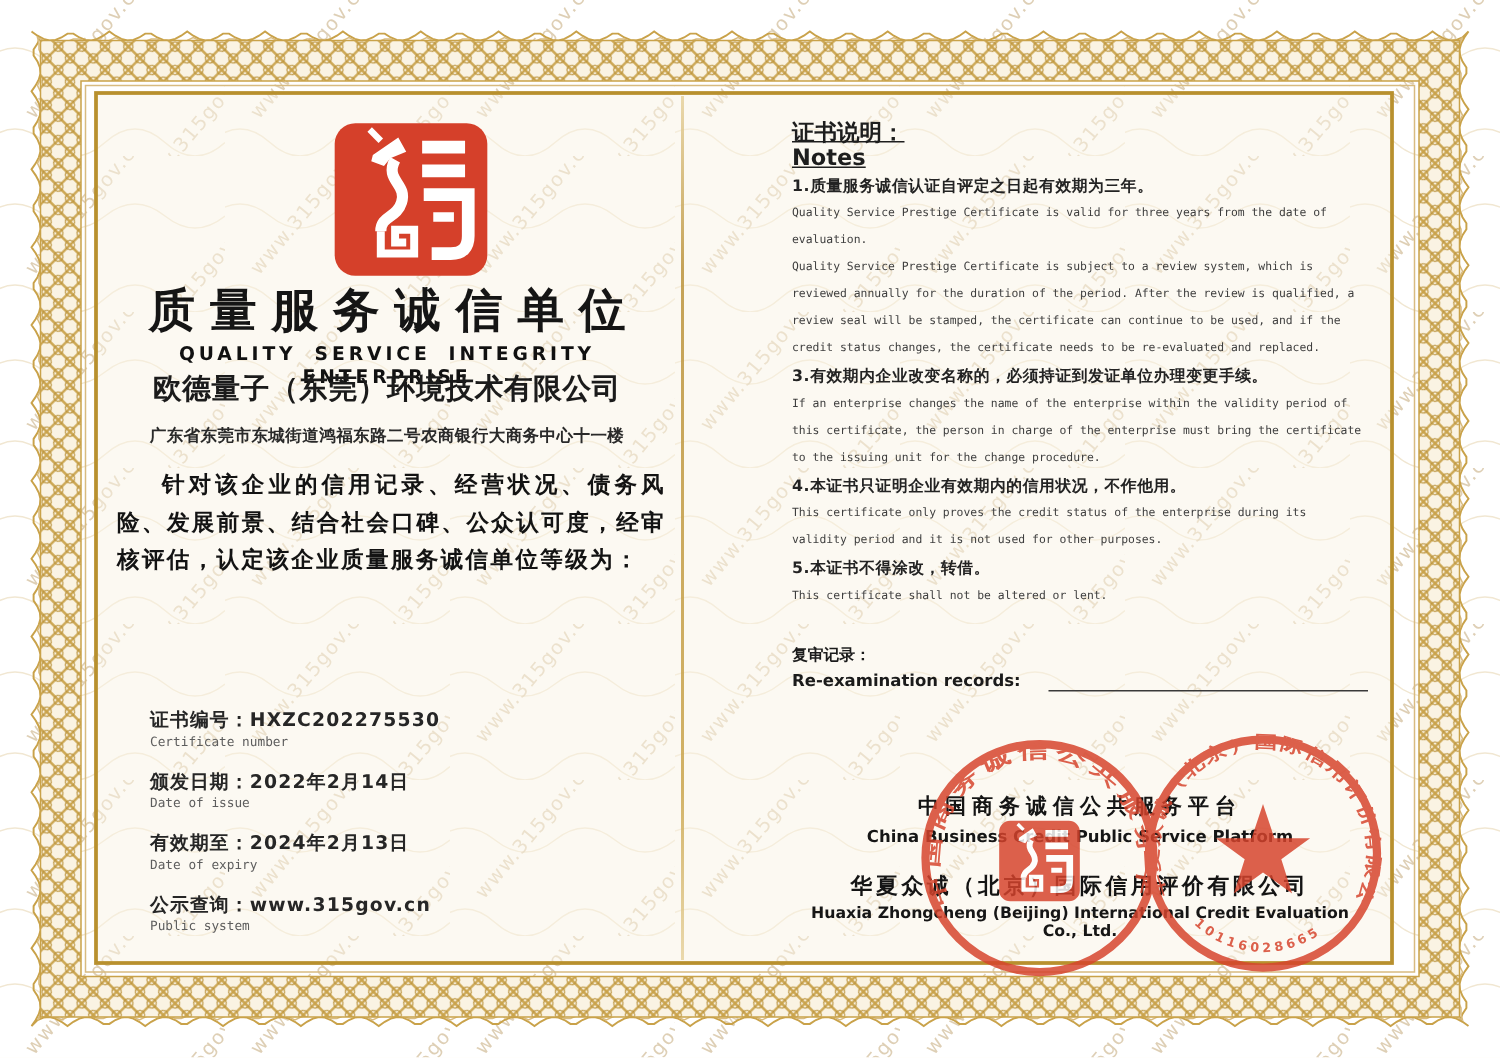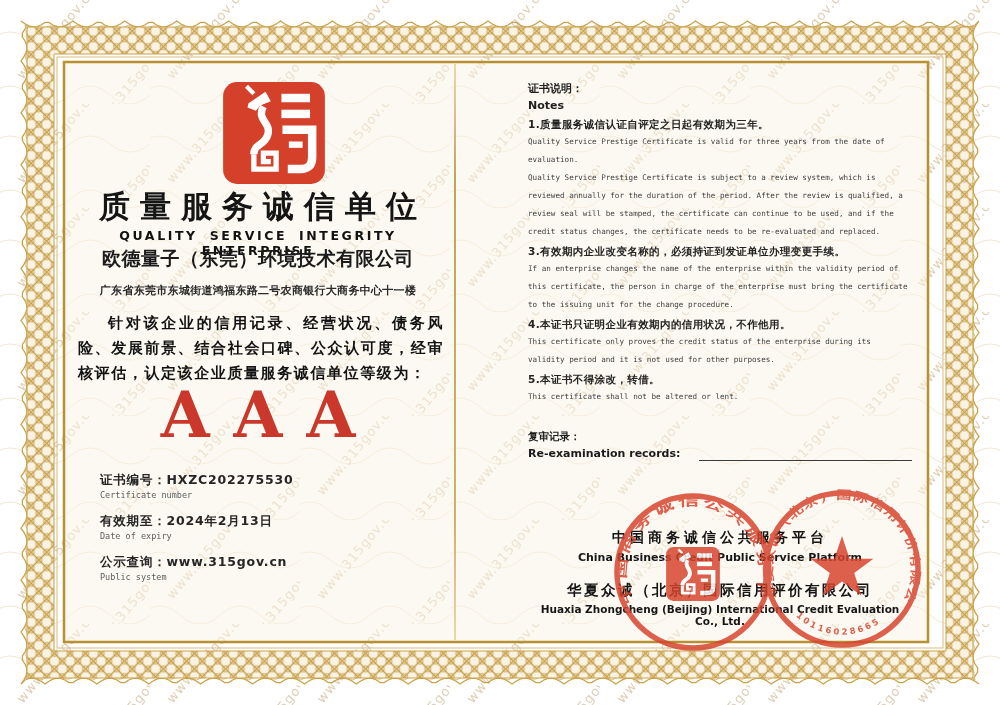--- a/index.html
+++ b/index.html
@@ -25,21 +25,21 @@
          color:#c9382a;letter-spacing:24px;text-indent:24px;}
   .fields{position:absolute;left:100px;top:472px;text-align:left;}
   .field{margin-bottom:13px;}
   .field-main{font-size:12.5px;font-weight:bold;color:#262626;letter-spacing:.8px;}
   .field-en{font-size:8.5px;color:#5d5d5d;margin-top:1px;
             font-family:"DejaVu Sans Mono","Liberation Mono",monospace;}
 
   
   .rcol{position:absolute;left:528px;width:384px;text-align:left;}
   .notes{top:80px;}
-  .nt{font-size:11px;font-weight:bold;line-height:17px;color:#1e1e1e;}
+  .nt{font-size:15px;font-weight:bold;line-height:17px;color:#1e1e1e;text-decoration:underline;}
   .note-cn{font-size:10.5px;font-weight:bold;color:#232323;line-height:18px;letter-spacing:.4px;margin-top:1px;}
   .note-en{font-size:7.6px;font-family:"DejaVu Sans Mono","Liberation Mono",monospace;
            color:#3e3e3e;line-height:18px;letter-spacing:0;}
   .review{top:430px;}
   .review-cn{font-size:10.5px;font-weight:bold;}
   .review-line{display:flex;align-items:flex-start;gap:19px;margin-top:3px;}
   .review-en{font-size:11px;font-weight:bold;white-space:nowrap;}
   .blank-line{flex:1;border-bottom:1.5px solid #3a3a3a;height:13px;max-width:235px;}
   .plat-cn{top:529px;text-align:center;font-size:14px;font-weight:bold;letter-spacing:4px;color:#141414;}
   .plat-en{top:551px;text-align:center;font-size:11px;font-weight:bold;color:#161616;}
@@ -105,26 +105,29 @@
     <use href="#sealLogo"></use>
   </svg>
 
   <div class="lcol title-cn">质量服务诚信单位</div>
   <div class="lcol title-en">QUALITY SERVICE INTEGRITY ENTERPRISE</div>
   <div class="lcol company">欧德量子（东莞）环境技术有限公司</div>
   <div class="lcol address">广东省东莞市东城街道鸿福东路二号农商银行大商务中心十一楼</div>
 
   <div class="statement">针对该企业的信用记录、经营状况、债务风险、发展前景、结合社会口碑、公众认可度，经审核评估，认定该企业质量服务诚信单位等级为：</div>
 
-  <div class="grade">AAA</div>
 
   <div class="fields">
     <div class="field">
       <div class="field-main"><span>证书编号：</span><span>HXZC202275530</span></div>
       <div class="field-en">Certificate number</div>
+    </div>
+    <div class="field">
+      <div class="field-main"><span>颁发日期：</span><span>2022年2月14日</span></div>
+      <div class="field-en">Date of issue</div>
     </div>
     <div class="field">
       <div class="field-main"><span>有效期至：</span><span>2024年2月13日</span></div>
       <div class="field-en">Date of expiry</div>
     </div>
     <div class="field">
       <div class="field-main"><span>公示查询：</span><span>www.315gov.cn</span></div>
       <div class="field-en">Public system</div>
     </div>
   </div>

